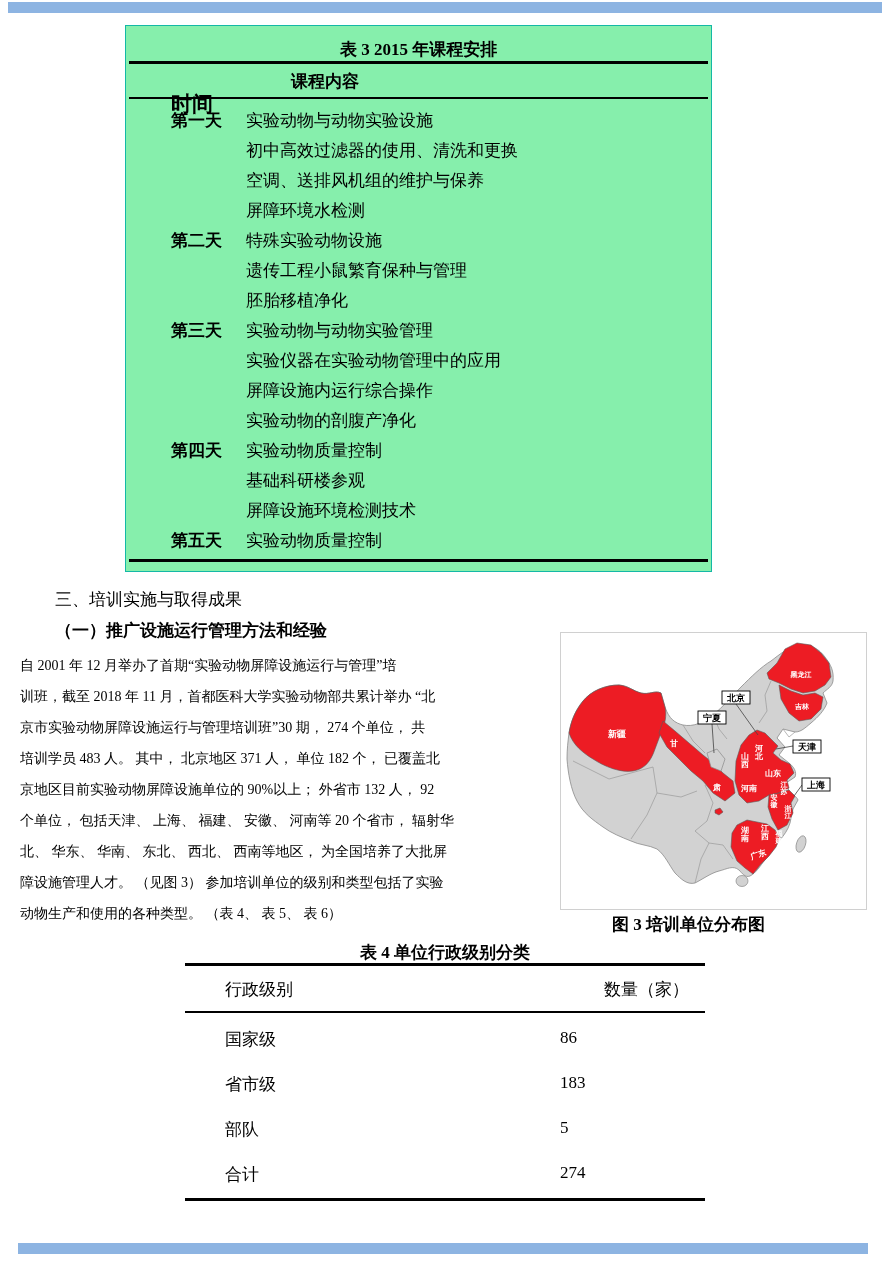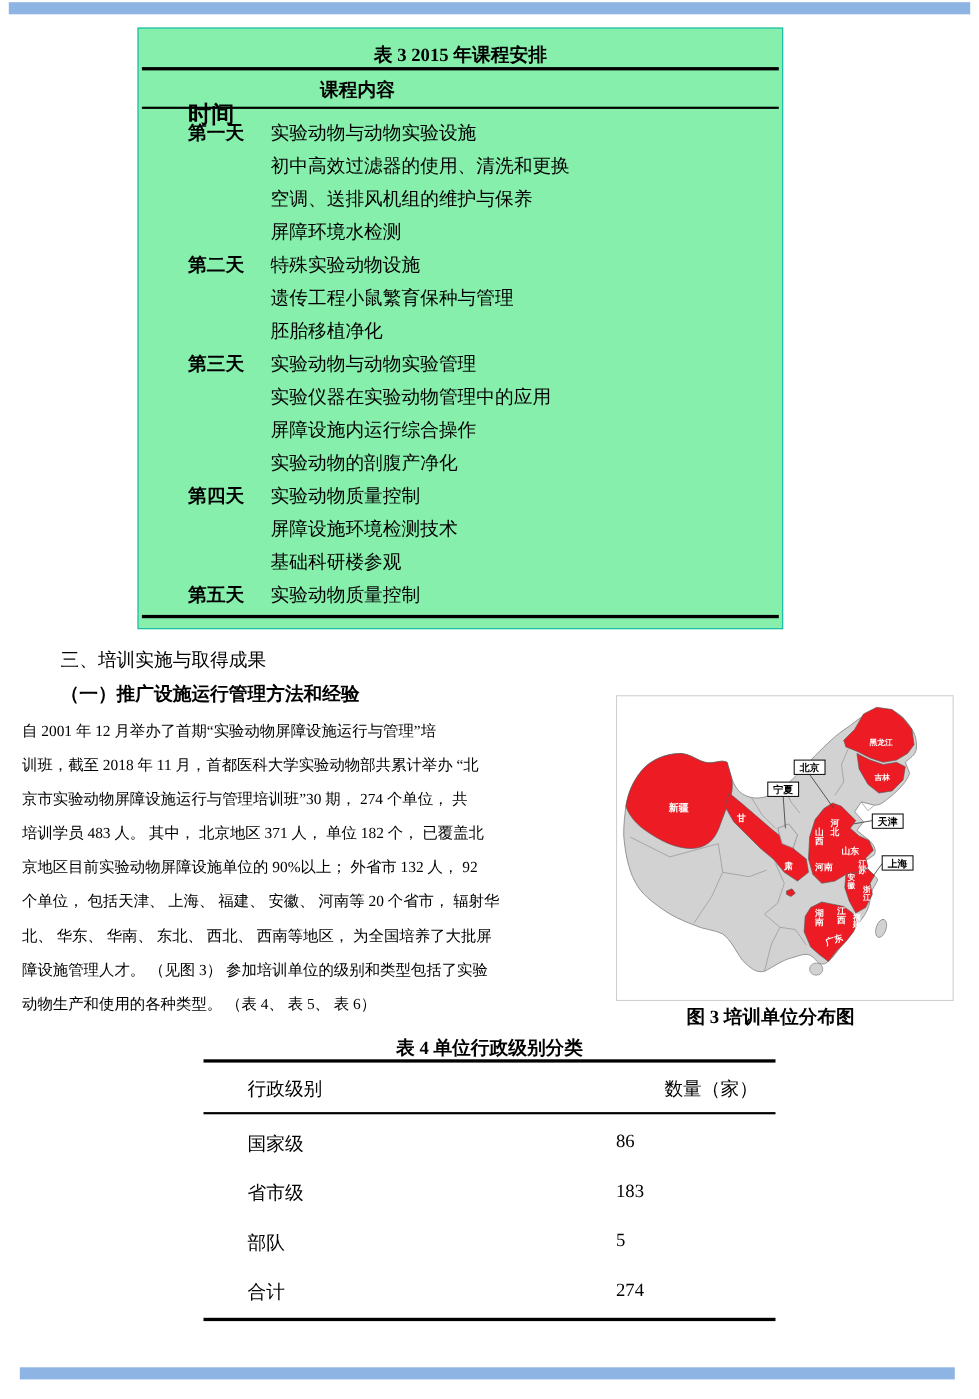--- a/index.html
+++ b/index.html
@@ -29,21 +29,21 @@
 
   
   .sec-h1{position:absolute;left:55px;top:588px;font-size:17px;font-weight:normal;}
   .sec-h2{position:absolute;left:55px;top:619px;font-size:17px;font-weight:bold;}
   .para{position:absolute;left:20px;top:650px;width:548px;}
   .para-line{font-size:14px;line-height:31px;white-space:nowrap;}
 
   
   .map-box{position:absolute;left:560px;top:632px;width:305px;height:276px;
            background:#fff;border:1px solid #d0d0d0;}
-  .map-caption{position:absolute;left:544px;top:913px;width:313px;text-align:center;
+  .map-caption{position:absolute;left:532px;top:913px;width:313px;text-align:center;
                font-size:17px;font-weight:bold;}
   .plbl{fill:#ffffff;font-size:8px;font-weight:bold;text-anchor:middle;
         font-family:"Liberation Sans",sans-serif;}
   .plbl-sm{font-size:7px;}
   .plbl-lg{font-size:9px;}
   .clbl{fill:#000;font-size:9px;font-weight:bold;text-anchor:middle;
         font-family:"Liberation Sans",sans-serif;}
   .callout-rect{fill:#fff;stroke:#000;stroke-width:0.9;}
   .callout-line{stroke:#444;stroke-width:0.8;fill:none;}
   .province-border{stroke:#9a9a9a;stroke-width:0.7;fill:none;}
@@ -97,22 +97,22 @@
           <div class="t3-item">实验动物与动物实验管理</div>
           <div class="t3-item">实验仪器在实验动物管理中的应用</div>
           <div class="t3-item">屏障设施内运行综合操作</div>
           <div class="t3-item">实验动物的剖腹产净化</div>
         </div>
       </div>
       <div class="t3-group">
         <div class="t3-day">第四天</div>
         <div class="t3-items">
           <div class="t3-item">实验动物质量控制</div>
+          <div class="t3-item">基础科研楼参观</div>
           <div class="t3-item">屏障设施环境检测技术</div>
-          <div class="t3-item">基础科研楼参观</div>
         </div>
       </div>
       <div class="t3-group">
         <div class="t3-day">第五天</div>
         <div class="t3-items">
           <div class="t3-item">实验动物质量控制</div>
         </div>
       </div>
     </div>
     <div class="rule t3-rule-bot"></div>

